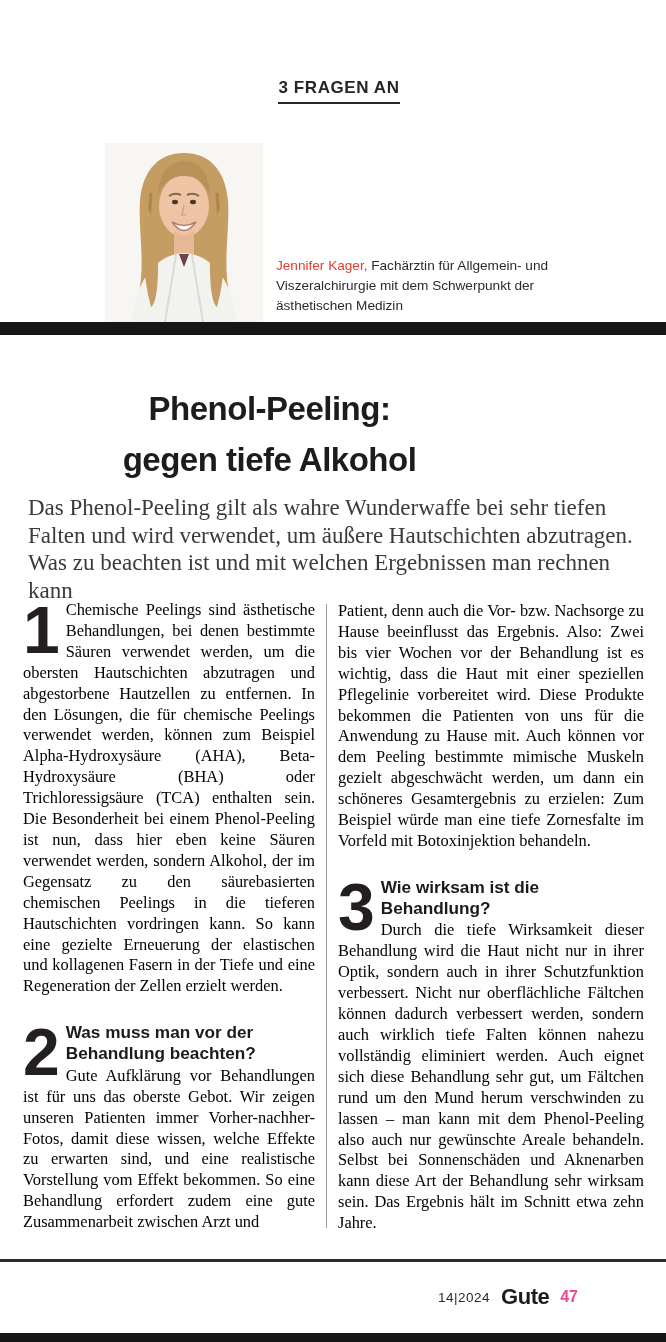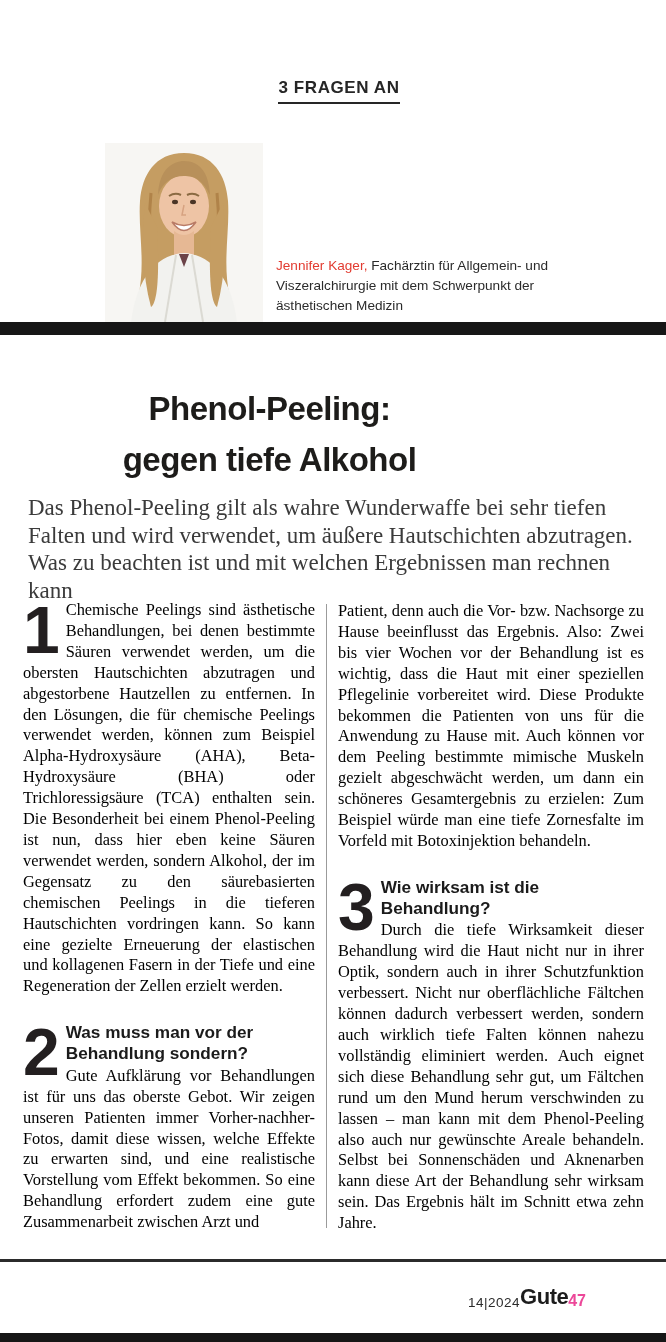--- a/index.html
+++ b/index.html
@@ -71,22 +71,22 @@
   .q-body,.q-cont{
     font-family:"Liberation Serif",serif;
     font-size:16.4px;line-height:20.9px;color:#000000;
     text-align:justify;margin:0;
   }
   .q-cont{margin-top:1px;}
   .q3-wrap{margin-top:25px;}
   
   .footer-rule{position:absolute;left:0;top:1259px;width:666px;height:2.5px;background:#2b2b2b;}
   .footer{
-    position:absolute;top:1284px;right:80px;
-    display:flex;align-items:flex-end;
+    position:absolute;top:1284px;right:88px;
+    display:flex;align-items:center;gap:11px;
   }
   .footer .issue{font-size:13.5px;color:#2b2b2b;letter-spacing:.5px;}
   .footer .logo{font-size:22px;font-weight:bold;letter-spacing:-.5px;color:#1c1c1c;}
   .footer .pageno{font-size:16px;font-weight:bold;color:#ec4899;}
   .bar-bottom{position:absolute;left:0;top:1333px;width:666px;height:9px;background:#161616;}
 </style>
 </head>
 <body>
 
 <div class="page">
@@ -144,21 +144,21 @@
 
   <div class="columns">
 
     <div class="col left">
       <div class="q-block">
         <span class="q-num">1</span>
         <p class="q-body">Chemische Peelings sind ästhetische Behandlungen, bei denen bestimmte Säuren verwendet werden, um die obersten Hautschichten abzutragen und abgestorbene Hautzellen zu entfernen. In den Lösungen, die für chemische Peelings verwendet werden, können zum Beispiel Alpha-Hydroxysäure (AHA), Beta-Hydroxysäure (BHA) oder Trichloressigsäure (TCA) enthalten sein. Die Besonderheit bei einem Phenol-Peeling ist nun, dass hier eben keine Säuren verwendet werden, sondern Alkohol, der im Gegensatz zu den säurebasierten chemischen Peelings in die tieferen Hautschichten vordringen kann. So kann eine gezielte Erneuerung der elastischen und kollagenen Fasern in der Tiefe und eine Regeneration der Zellen erzielt werden.</p>
       </div>
       <div class="q-block">
         <span class="q-num">2</span>
-        <p class="q-head">Was muss man vor der Behandlung sondern?</p>
+        <p class="q-head">Was muss man vor der Behandlung beachten?</p>
         <p class="q-body">Gute Aufklärung vor Behandlungen ist für uns das oberste Gebot. Wir zeigen unseren Patienten immer Vorher-nachher-Fotos, damit diese wissen, welche Effekte zu erwarten sind, und eine realistische Vorstellung vom Effekt bekommen. So eine Behandlung erfordert zudem eine gute Zusammenarbeit zwischen Arzt und</p>
       </div>
     </div>
 
     <div class="col-divider"></div>
 
     <div class="col right">
       <p class="q-cont">Patient, denn auch die Vor- bzw. Nachsorge zu Hause beeinflusst das Ergebnis. Also: Zwei bis vier Wochen vor der Behandlung ist es wichtig, dass die Haut mit einer speziellen Pflegelinie vorbereitet wird. Diese Produkte bekommen die Patienten von uns für die Anwendung zu Hause mit. Auch können vor dem Peeling bestimmte mimische Muskeln gezielt abgeschwächt werden, um dann ein schöneres Gesamtergebnis zu erzielen: Zum Beispiel würde man eine tiefe Zornesfalte im Vorfeld mit Botoxinjektion behandeln.</p>
       <div class="q-block q3-wrap">
         <span class="q-num">3</span>

